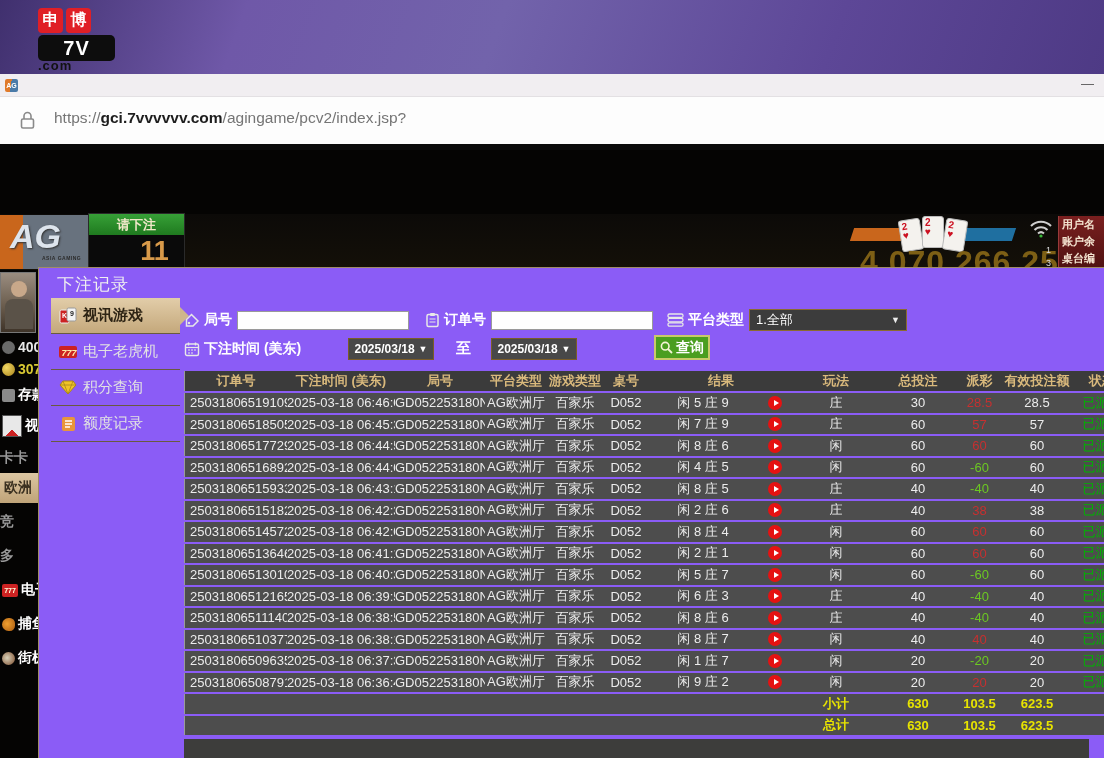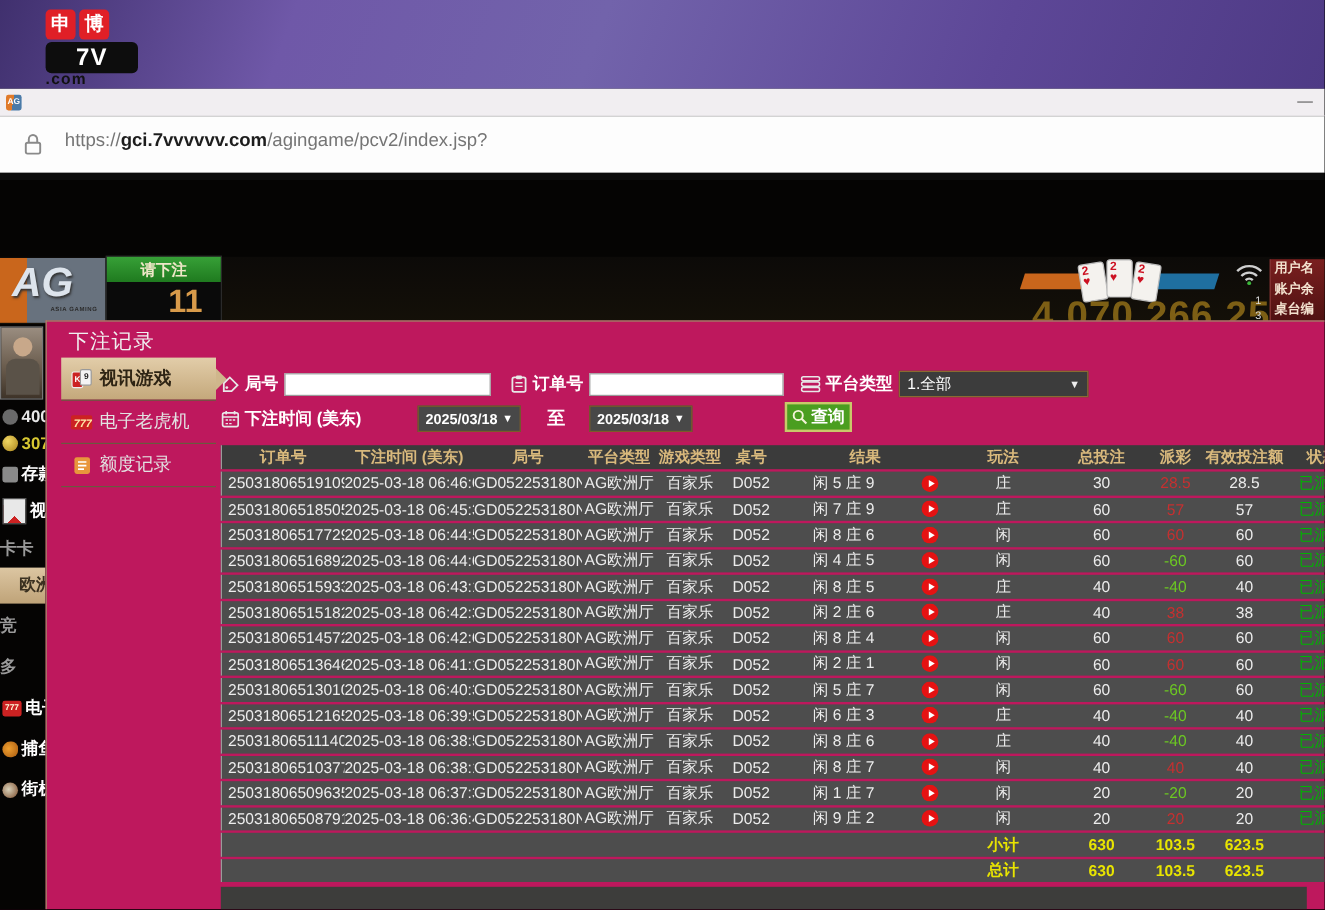--- a/index.html
+++ b/index.html
@@ -72,24 +72,24 @@
   .ico-coin{background:radial-gradient(circle at 35% 35%,#f2d864,#a8821a);}
   .ico-wallet{background:#8a8a8a;border-radius:2px;}
   .ico-cards{width:20px;height:22px;border-radius:0;background:
      linear-gradient(135deg,#e8e8e8 0 60%,transparent 60%),linear-gradient(45deg,#c22 40%,#e8e8e8 40%);
      border:1px solid #555;}
   .ico-slot{background:#c22;border-radius:2px;width:16px;color:#ffd;font-size:7px;font-weight:bold;
     display:flex;align-items:center;justify-content:center;}
   .ico-fish{background:radial-gradient(circle at 40% 45%,#f0a030,#a85a10);border-radius:50% 40% 40% 50%;}
   .ico-arcade{background:radial-gradient(circle at 40% 45%,#d8d0b8,#7a4a2a);}
   .strip-item.active{width:38px;height:30px;background:linear-gradient(180deg,#dcc6a2,#bfa378);
-    color:#3a3020;padding-left:16px;}
+    color:#3a3020;padding-left:4px;}
 
   
-  .modal{position:absolute;left:38px;top:267px;width:1066px;height:491px;background:#be185d;
+  .modal{position:absolute;left:38px;top:267px;width:1066px;height:491px;background:#8b5cf6;
     border-top:1px solid #a08c68;border-left:1px solid #a08c68;z-index:30;}
   .m-title{position:absolute;left:18px;top:5px;font-size:17px;color:#f0f0f0;letter-spacing:1px;}
 
   .m-side{position:absolute;left:12px;top:30px;width:129px;bottom:0;}
   .m-side-item{position:relative;height:36px;border-bottom:1px solid #6a5a3f;display:flex;align-items:center;
     color:#e2e2e2;font-size:15px;cursor:pointer;padding-left:8px;gap:6px;}
   .m-side-item.active{background:linear-gradient(180deg,#e2cda9,#c4a87b);color:#2e2414;font-weight:bold;}
   .m-side-item.active::after{content:"";position:absolute;right:-9px;top:50%;margin-top:-9px;
     border-left:9px solid #cfb68c;border-top:9px solid transparent;border-bottom:9px solid transparent;}
   .m-ico{width:18px;height:18px;flex:none;display:flex;align-items:center;justify-content:center;}
@@ -256,20 +256,29 @@
           <span class="m-ico">
             <svg width="18" height="14" viewBox="0 0 18 14">
               <rect x="0" y="1" width="18" height="12" rx="2" fill="#c22"></rect>
               <text x="2.5" y="10.5" font-size="9" font-weight="bold" fill="#ffe9a8" font-style="italic">777</text>
             </svg>
           </span>
           <span>电子老虎机</span>
         </div>
         <div class="m-side-item">
           <span class="m-ico">
+            <svg width="18" height="15" viewBox="0 0 18 15">
+              <polygon points="4,1 14,1 17,5 9,14 1,5" fill="#f2c center" style="fill:#f0c428" stroke="#a8861a" stroke-width="1"></polygon>
+              <path d="M1 5 h16 M4 1 L9 14 L14 1" fill="none" stroke="#a8861a" stroke-width=".8"></path>
+            </svg>
+          </span>
+          <span>积分查询</span>
+        </div>
+        <div class="m-side-item">
+          <span class="m-ico">
             <svg width="15" height="16" viewBox="0 0 15 16">
               <rect x="1" y="1" width="13" height="14" rx="2" fill="#e8963c"></rect>
               <path d="M4 5 h7 M4 8 h7 M4 11 h5" stroke="#fff" stroke-width="1.4"></path>
             </svg>
           </span>
           <span>额度记录</span>
         </div>
       </div>
 
     <div class="m-content">

